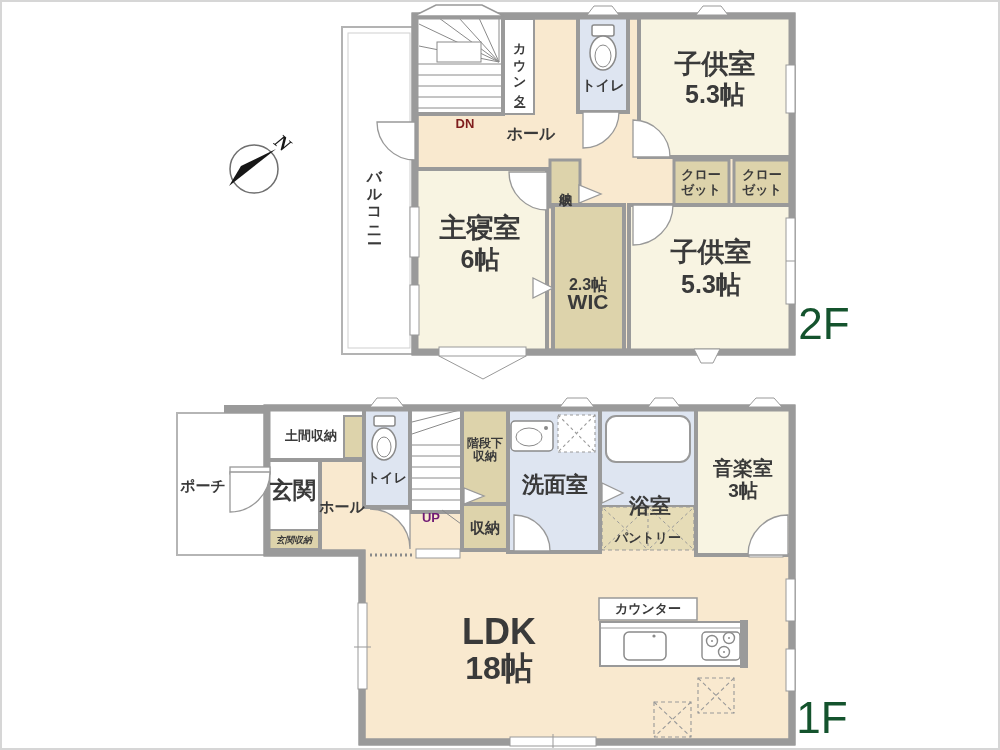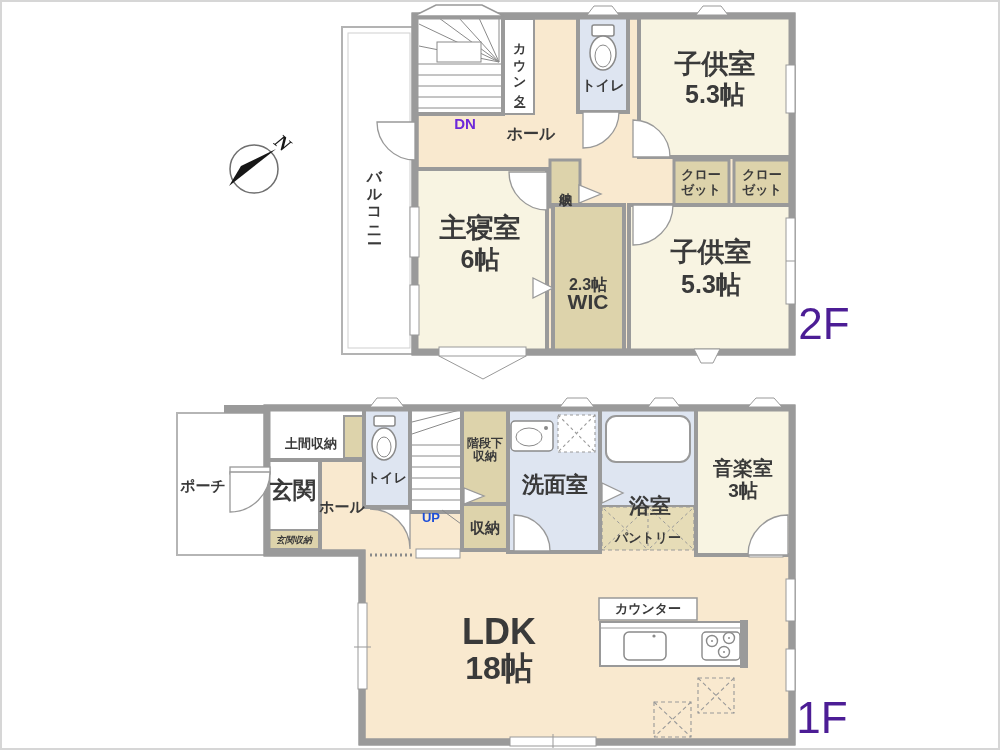--- a/index.html
+++ b/index.html
@@ -1,20 +1,20 @@
 <!DOCTYPE html>
 <html><head>
 <meta charset="utf-8">
 <style>
   html,body{margin:0;padding:0;background:#fff;}
   .stage{position:relative;width:1000px;height:750px;background:#fff;border:2px solid #d6d6d6;box-sizing:border-box;font-family:"Liberation Sans","DejaVu Sans",sans-serif;overflow:hidden;}
   .stage svg{position:absolute;left:0;top:0;}
   .lbl{position:absolute;transform:translate(-50%,-50%);color:#3a3a3a;font-weight:700;white-space:nowrap;text-align:center;line-height:1.12;}
   .vert{writing-mode:vertical-rl;text-orientation:upright;letter-spacing:2px;}
-  .floorlbl{color:#4c1d95;font-weight:500;}
+  .floorlbl{color:#14532d;font-weight:500;}
   .nmark{font-family:"Liberation Serif","DejaVu Serif",serif;font-style:italic;font-weight:700;transform:translate(-50%,-50%) rotate(40deg);}
 </style>
 </head>
 <body>
 
 <div class="stage">
 
 <svg width="1000" height="750" viewBox="0 0 1000 750">
 
   <g>
@@ -206,21 +206,21 @@
           <line x1="689" y1="700" x2="652" y2="735"></line>
       <rect x="696" y="676" width="36" height="35"></rect>
       <line x1="696" y1="676" x2="732" y2="711"></line>
           <line x1="732" y1="676" x2="696" y2="711"></line>
     </g>
   </g>
 </svg>
 
 <div class="lbl vert" style="left:372px;top:196px;font-size:15px;">バルコニー</div>
 <div class="lbl vert" style="left:517px;top:66px;font-size:13px;">カウンター</div>
-<div class="lbl" style="left:463px;top:122px;font-size:15px;color:#6d28d9;">DN</div>
+<div class="lbl" style="left:463px;top:122px;font-size:13px;color:#7f1d1d;">DN</div>
 <div class="lbl" style="left:529px;top:132px;font-size:16px;">ホール</div>
 <div class="lbl" style="left:601px;top:84px;font-size:14px;">トイレ</div>
 <div class="lbl" style="left:713px;top:62px;font-size:27px;">子供室</div>
 <div class="lbl" style="left:713px;top:92px;font-size:25px;">5.3帖</div>
 <div class="lbl vert" style="left:563px;top:181px;font-size:13px;letter-spacing:0;">収納</div>
 <div class="lbl" style="left:699px;top:181px;font-size:13px;">
   <div>クロー</div>
   <div>ゼット</div>
 </div>
 <div class="lbl" style="left:760px;top:181px;font-size:13px;">
@@ -230,30 +230,30 @@
 <div class="lbl" style="left:478px;top:226px;font-size:27px;">主寝室</div>
 <div class="lbl" style="left:478px;top:257px;font-size:25px;">6帖</div>
 <div class="lbl" style="left:586px;top:258px;font-size:21px;margin-top:42px;">WIC</div>
 <div class="lbl" style="left:586px;top:283px;font-size:16px;">2.3帖</div>
 <div class="lbl" style="left:709px;top:250px;font-size:27px;">子供室</div>
 <div class="lbl" style="left:709px;top:282px;font-size:25px;">5.3帖</div>
 <div class="lbl floorlbl" style="left:822px;top:322px;font-size:44px;">2F</div>
 <div class="lbl nmark" style="left:281px;top:141px;font-size:20px;color:#161616;">N</div>
 
 <div class="lbl" style="left:201px;top:484px;font-size:15px;">ポーチ</div>
-<div class="lbl" style="left:309px;top:434px;font-size:13px;margin-top:8px;">土間収納</div>
+<div class="lbl" style="left:309px;top:434px;font-size:13px;">土間収納</div>
 <div class="lbl" style="left:291px;top:489px;font-size:23px;">玄関</div>
 <div class="lbl" style="left:292px;top:538px;font-size:9px;font-style:italic;">玄関収納</div>
 <div class="lbl" style="left:340px;top:505px;font-size:15px;">ホール</div>
 <div class="lbl" style="left:385px;top:476px;font-size:13px;">トイレ</div>
 <div class="lbl" style="left:483px;top:448px;font-size:12px;">
   <div>階段下</div>
   <div>収納</div>
 </div>
-<div class="lbl" style="left:429px;top:516px;font-size:13px;color:#1d4ed8;">UP</div>
+<div class="lbl" style="left:429px;top:516px;font-size:13px;color:#701a75;">UP</div>
 <div class="lbl" style="left:483px;top:526px;font-size:15px;">収納</div>
 <div class="lbl" style="left:553px;top:483px;font-size:22px;">洗面室</div>
 <div class="lbl" style="left:648px;top:480px;font-size:21px;margin-top:24px;">浴室</div>
 <div class="lbl" style="left:646px;top:536px;font-size:13px;">パントリー</div>
 <div class="lbl" style="left:741px;top:466px;font-size:20px;">音楽室</div>
 <div class="lbl" style="left:741px;top:489px;font-size:19px;">3帖</div>
 <div class="lbl" style="left:497px;top:630px;font-size:36px;">LDK</div>
 <div class="lbl" style="left:497px;top:667px;font-size:32px;">18帖</div>
 <div class="lbl" style="left:646px;top:607px;font-size:13px;">カウンター</div>
 <div class="lbl floorlbl" style="left:820px;top:716px;font-size:44px;">1F</div>

